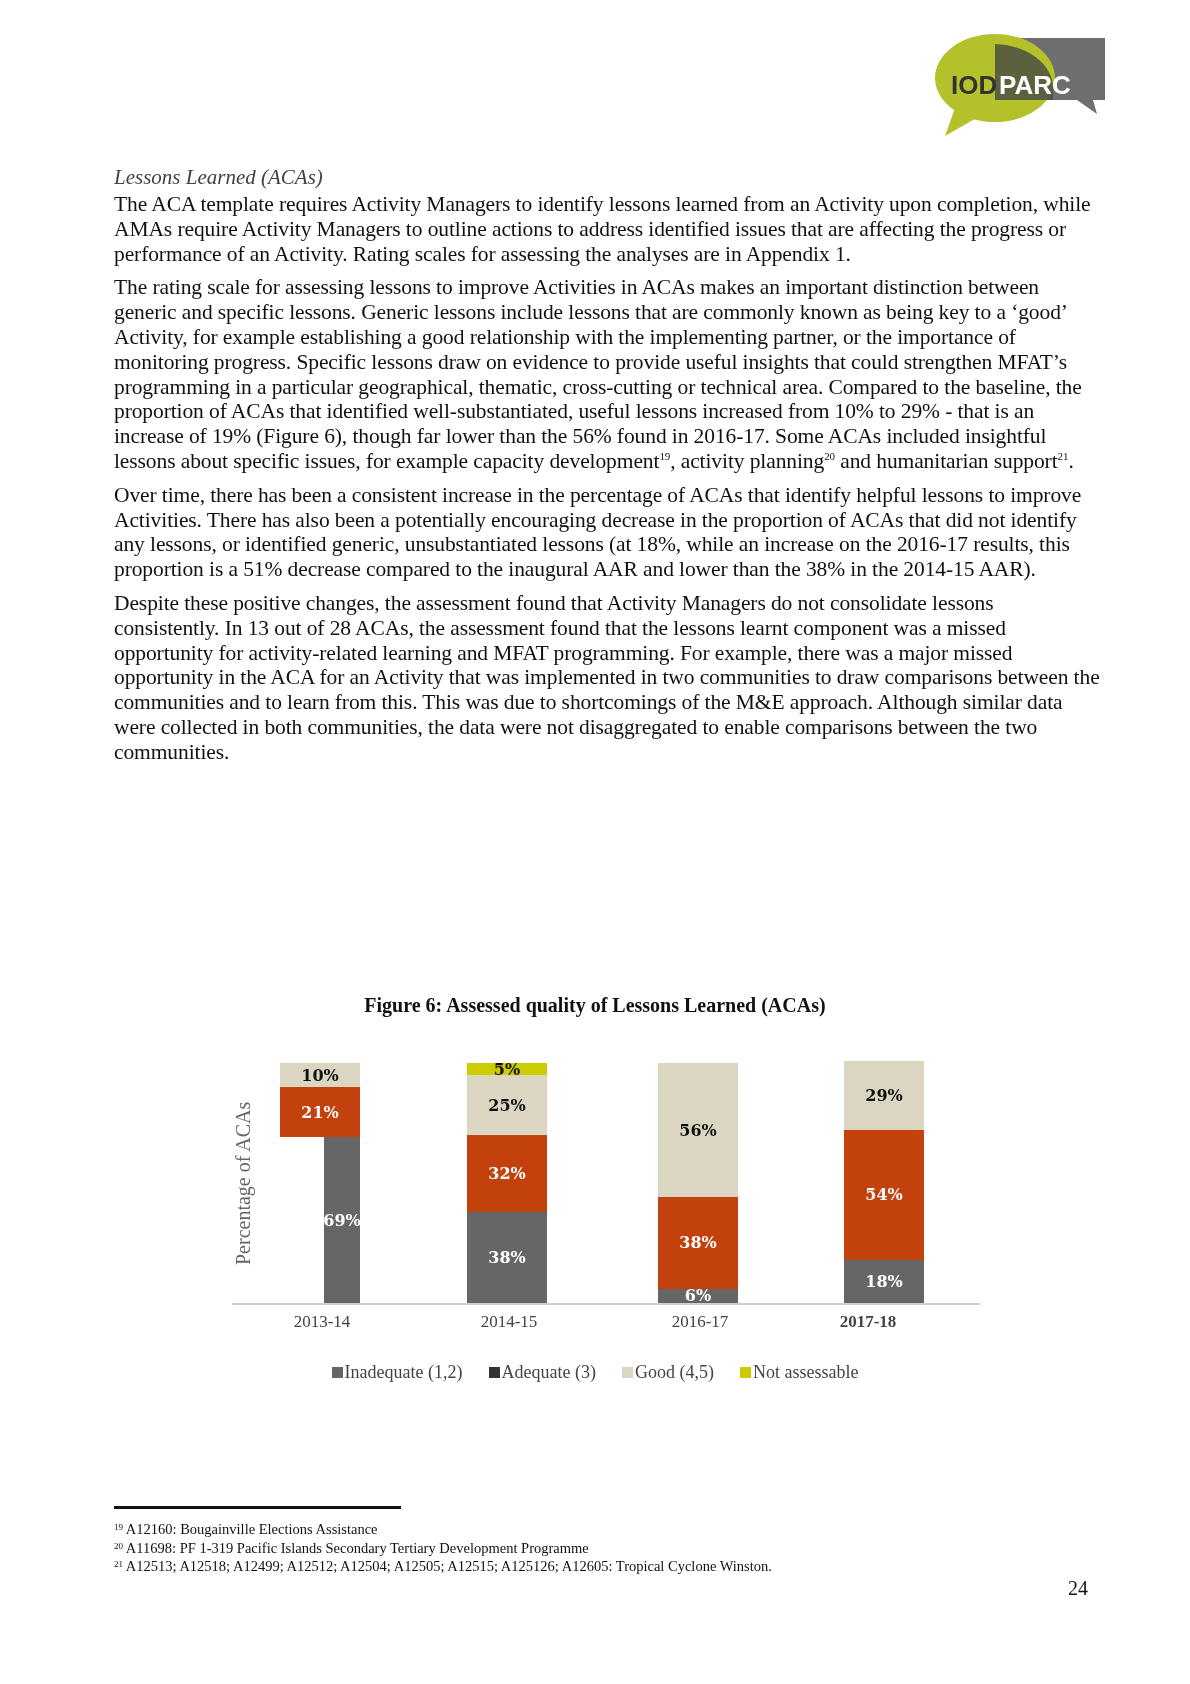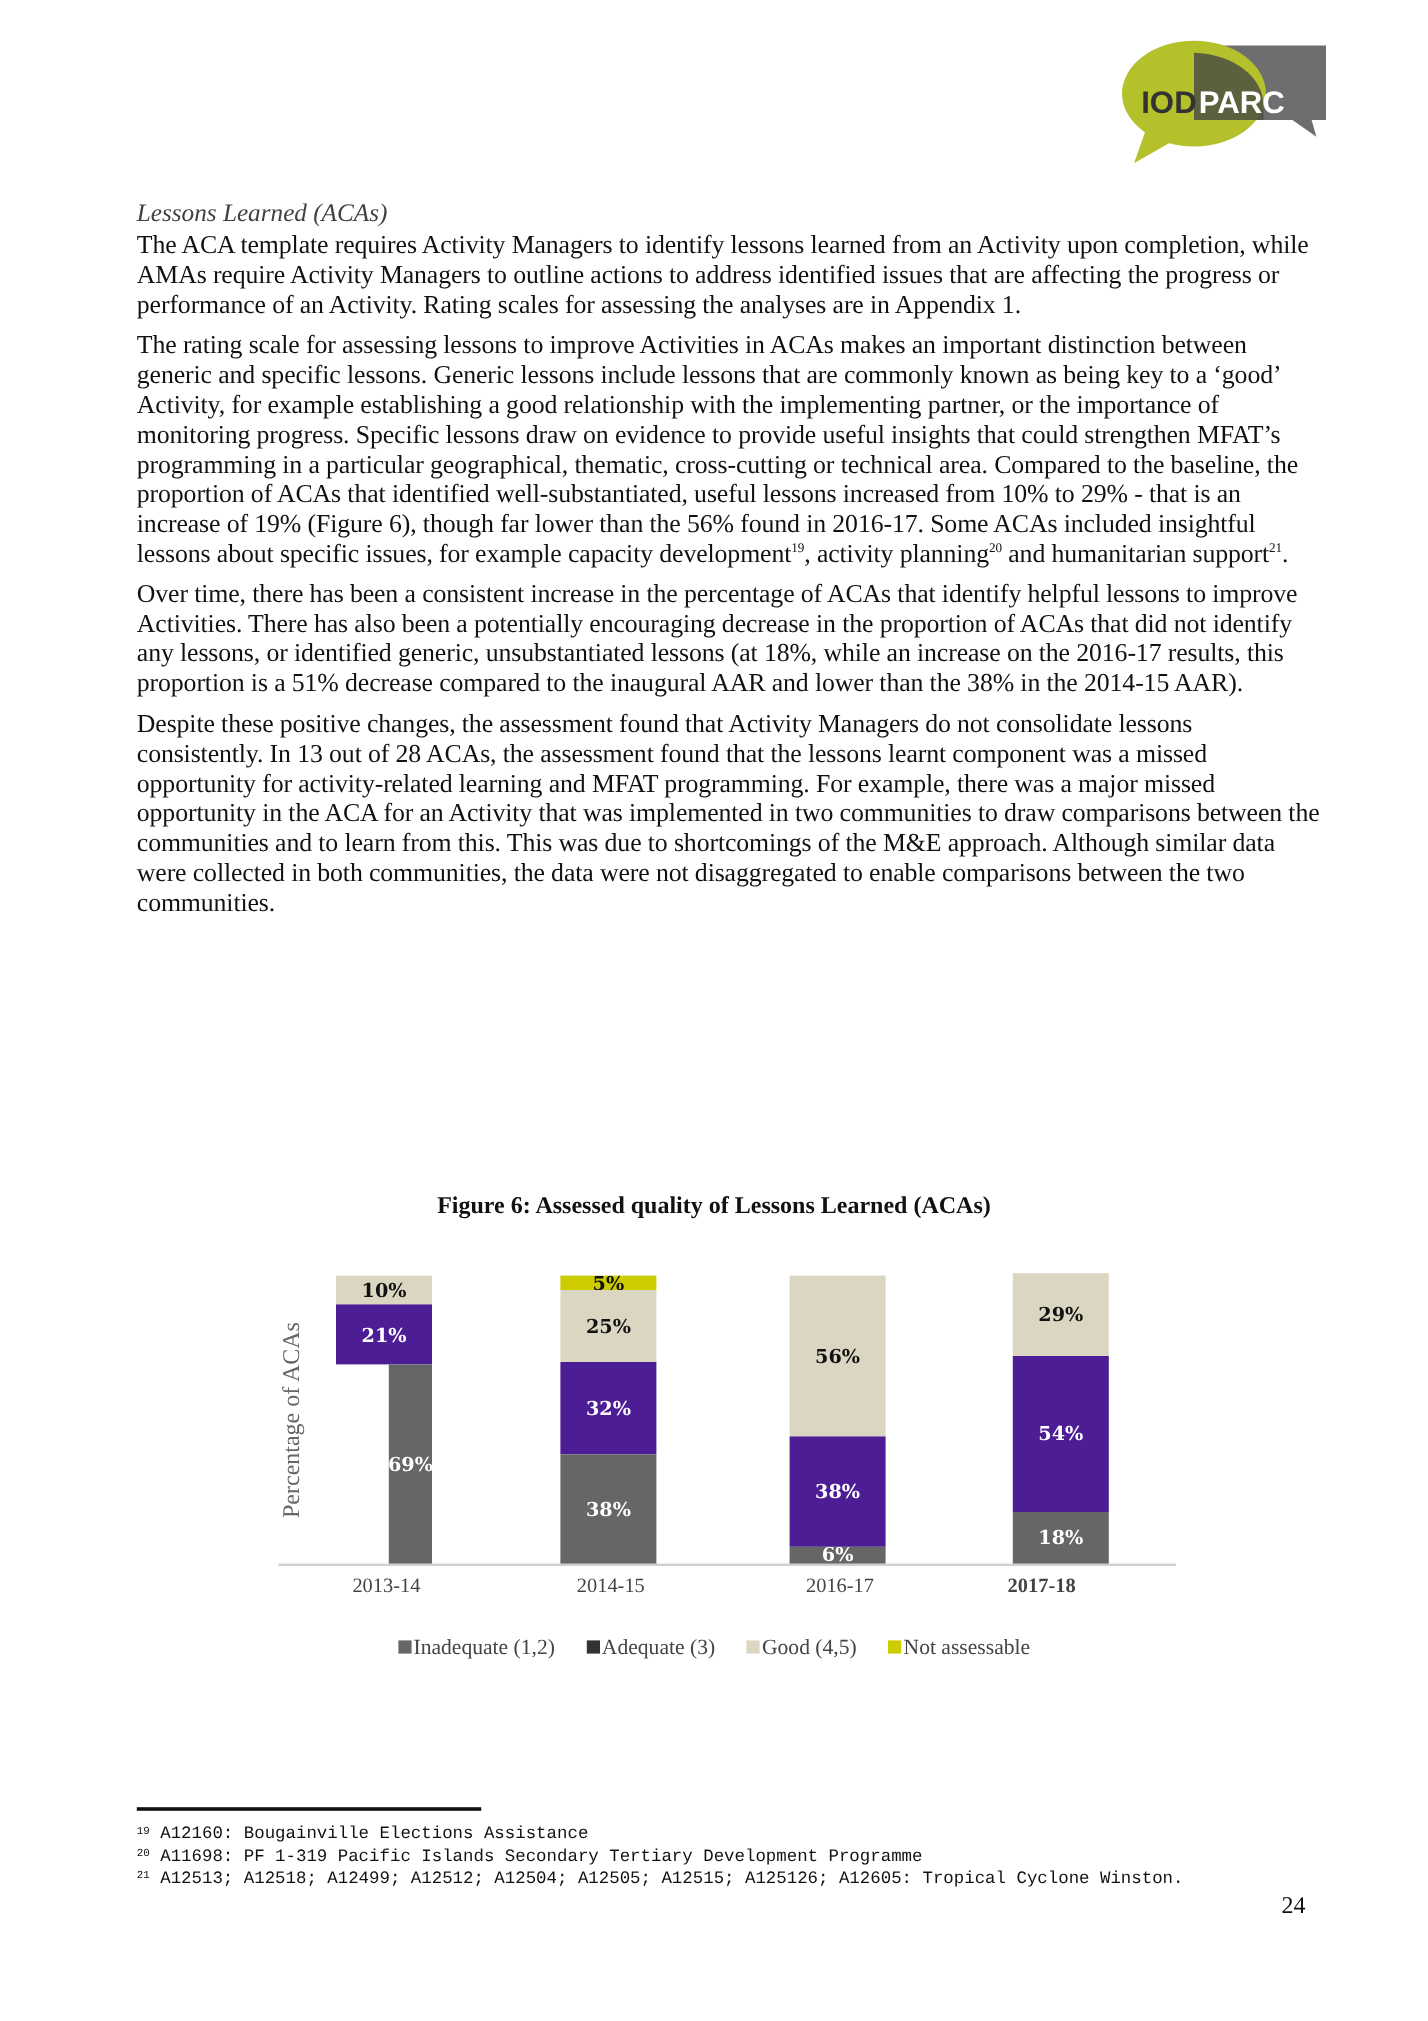--- a/index.html
+++ b/index.html
@@ -9,29 +9,29 @@
   .heading { position: absolute; left: 114px; top: 152px; font-family: "Liberation Serif", serif; font-style: italic; font-size: 21px; color: #404040; margin-top: 13px; }
   .body-text { position: absolute; left: 114px; width: 986px; font-family: "Liberation Serif", serif; font-size: 21.5px; line-height: 24.8px; color: #111; letter-spacing: -0.1px; }
   .body-text p { margin: 0 0 9px 0; }
   .body-text sup { font-size: 11px; vertical-align: 8px; line-height: 0; }
   .fig-title { position: absolute; left: 0; width: 1190px; top: 994px; text-align: center; font-family: "Liberation Serif", serif; font-weight: bold; font-size: 20px; color: #111; }
   .ylabel { position: absolute; left: 232px; top: 1265px; transform-origin: left top; transform: rotate(-90deg); font-family: "Liberation Serif", serif; font-size: 20px; color: #666; white-space: nowrap; }
   .axis { position: absolute; left: 232px; top: 1303px; width: 748px; height: 2px; background: #d0d0d0; }
   .bar { position: absolute; width: 80px; display: flex; flex-direction: column; }
   .seg { display: flex; align-items: center; justify-content: center; font-family: "DejaVu Serif", serif; font-weight: bold; font-size: 16px; overflow: hidden; }
   .seg.inad { background: #666666; color: #ffffff; }
-  .seg.adeq { background: #4c1d95; color: #ffffff; }
+  .seg.adeq { background: #c2410c; color: #ffffff; }
   .seg.good { background: #dbd6c2; color: #111111; }
   .seg.na { background: #cccc00; color: #111111; }
   .xlabel { position: absolute; top: 1312px; width: 120px; text-align: center; font-family: "Liberation Serif", serif; font-size: 17px; color: #444; }
   .legend { position: absolute; left: 0; width: 1190px; top: 1362px; display: flex; justify-content: center; gap: 26px; font-family: "Liberation Serif", serif; font-size: 18px; color: #444; }
   .legend-item { display: flex; align-items: center; gap: 2px; }
   .swatch { width: 11px; height: 11px; display: inline-block; }
   .fn-rule { position: absolute; left: 114px; top: 1506px; width: 287px; height: 3px; background: #111; }
-  .footnotes { position: absolute; left: 114px; top: 1520px; font-family: Liberation Mono, monospace; font-size: 14.5px; line-height: 18.5px; color: #111; }
+  .footnotes { position: absolute; left: 114px; top: 1520px; font-family: Liberation Serif, serif; font-size: 14.5px; line-height: 18.5px; color: #111; }
   .footnotes sup { font-size: 9px; vertical-align: 4px; line-height: 0; }
   .page-num { position: absolute; left: 1068px; top: 1577px; font-family: Liberation Serif, serif; font-size: 20px; color: #111; }
 </style>
 </head>
 <body>
 
 <svg class="logo" viewBox="0 0 180 112">
   <path d="M70 10 H180 V72 H168 L172 86 L152 72 H70 Z" fill="#6e6e70"></path>
   <ellipse cx="70" cy="50" rx="60" ry="44" fill="#b5c12a"></ellipse>
   <path d="M30 80 L20 108 L55 88 Z" fill="#b5c12a"></path>

